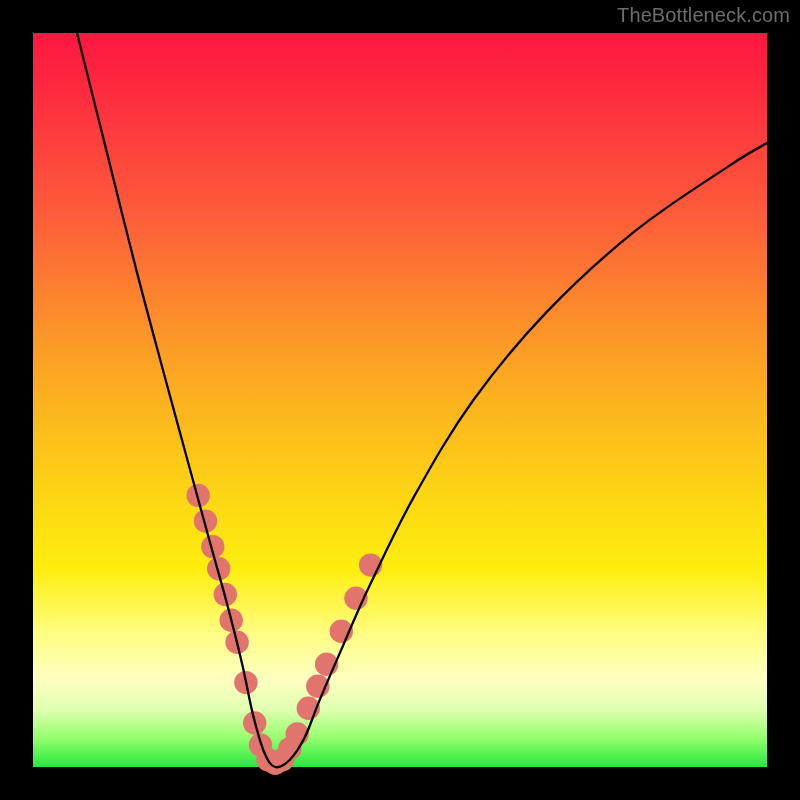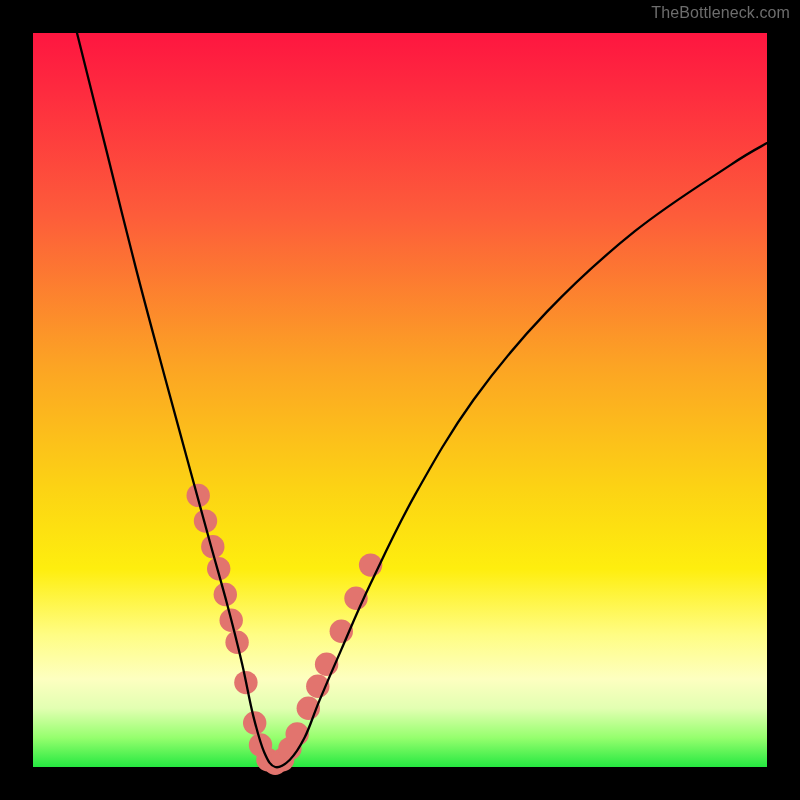--- a/index.html
+++ b/index.html
@@ -39,21 +39,21 @@
       #e2ffb2 92%,
       #96ff6e 96%,
       #25e840 100%
     );
   }
   .watermark {
     position: absolute;
     top: 4px;
     right: 10px;
     color: #6d6d6d;
-    font-size: 16px;
+    font-size: 20px;
     font-weight: 500;
     letter-spacing: 0.1px;
     user-select: none;
   }
   svg.curve {
     position: absolute;
     left: 0;
     top: 0;
     width: 734px;
     height: 734px;

